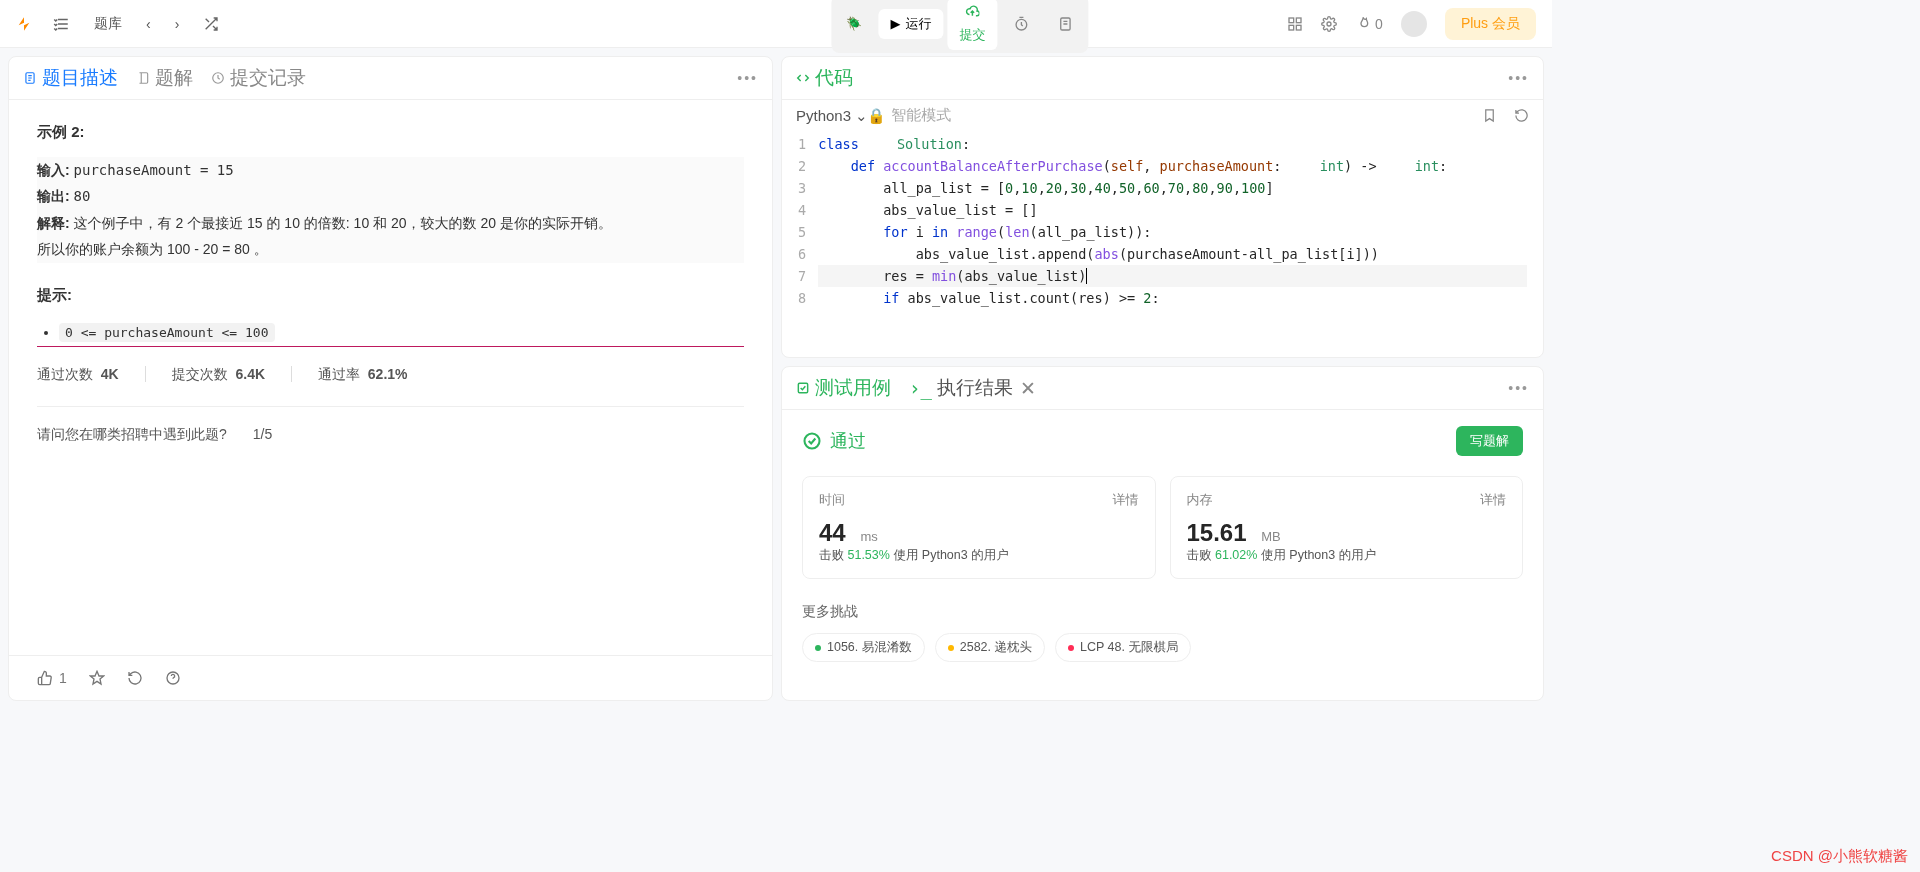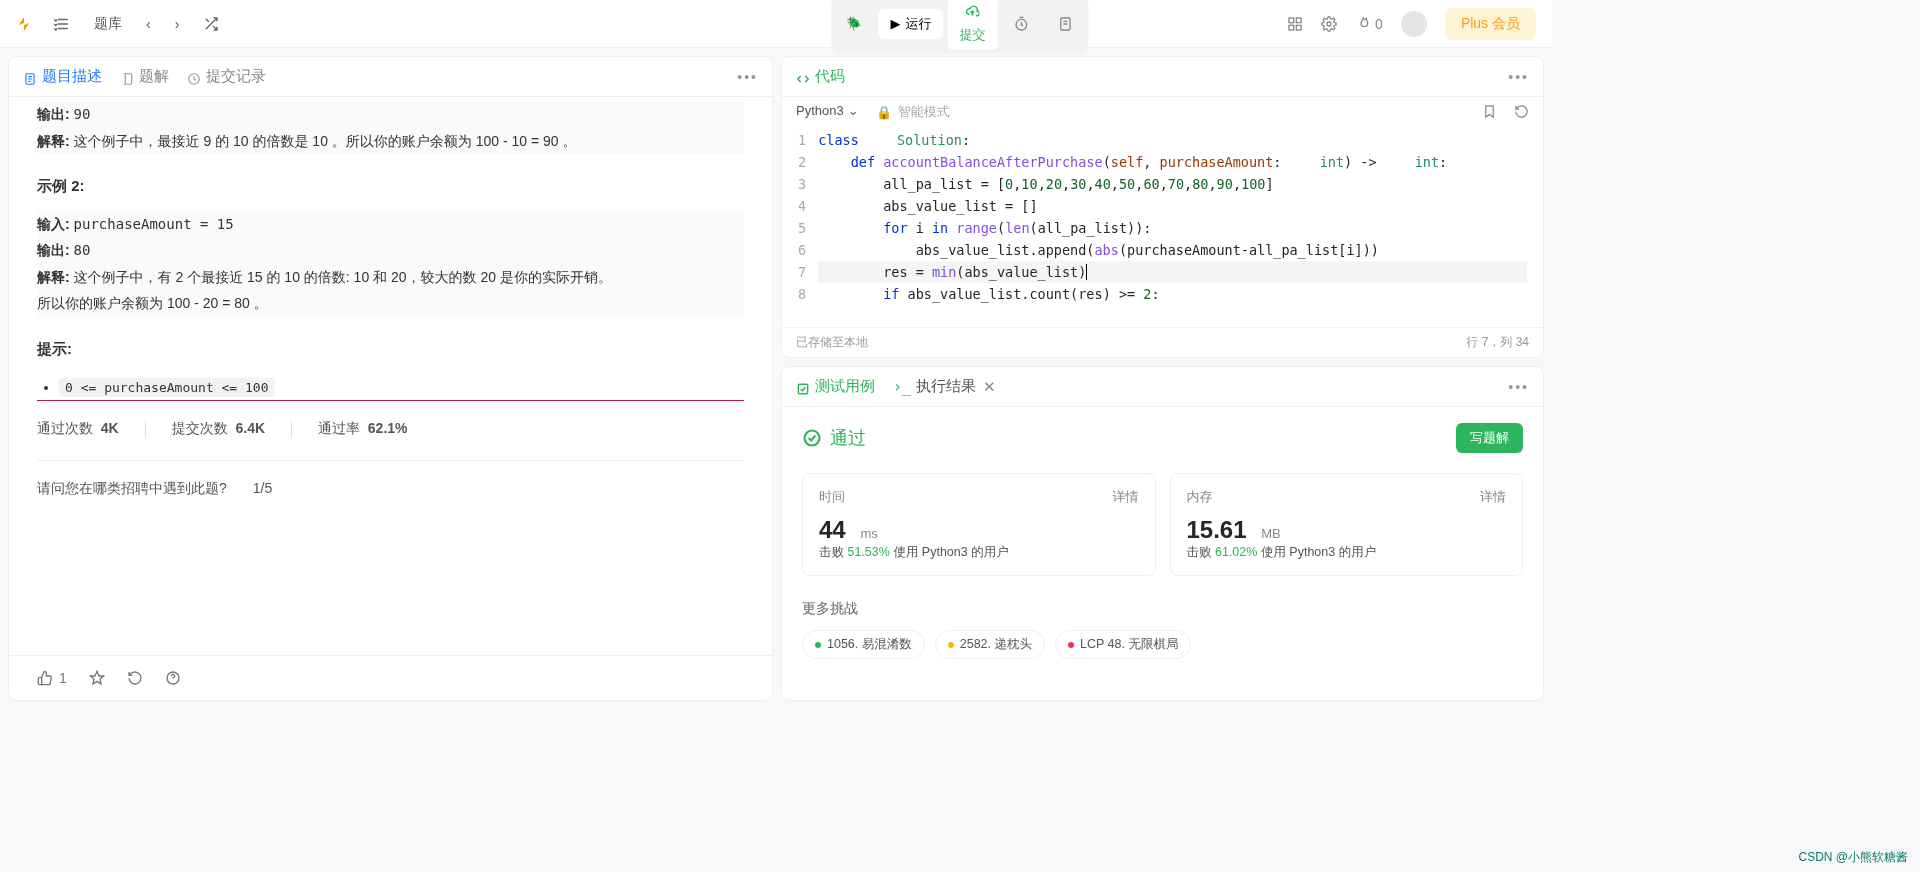--- a/index.html
+++ b/index.html
@@ -11,37 +11,37 @@
 .tb-center { position: absolute; left: 50%; transform: translateX(-50%); display: flex; align-items: center; gap: 4px; background: #f2f2f2; border-radius: 8px; padding: 3px; }
 .tb-btn { display: flex; align-items: center; gap: 5px; padding: 6px 12px; border-radius: 6px; cursor: pointer; background: #fff; border: none; font-size: 13px; }
 .tb-btn.plain { background: transparent; }
 .tb-btn.green { color: #2db55d; flex-direction: column; }
 .tb-right { margin-left: auto; display: flex; align-items: center; gap: 18px; }
 .avatar { width: 26px; height: 26px; border-radius: 50%; background: #e5e5e5; }
 .plus-btn { background: #fff3d6; color: #ff9e12; padding: 7px 16px; border-radius: 8px; font-weight: 500; cursor: pointer; }
 .main { display: flex; padding: 8px; gap: 8px; height: calc(100% - 48px); }
 .panel { background: #fff; border-radius: 8px; display: flex; flex-direction: column; overflow: hidden; flex: 1; border: 1px solid #eee; }
 .panel-head { display: flex; align-items: center; padding: 8px 14px; gap: 18px; border-bottom: 1px solid #eee; min-height: 40px; }
-.tab { display: flex; align-items: flex-end; gap: 5px; color: #888; cursor: pointer; font-size: 15px; }
+.tab { display: flex; align-items: center; gap: 5px; color: #888; cursor: pointer; font-size: 19px; }
 .tab.active { color: #1a7cff; }
 .tab-close { margin-left: 2px; color: #888; cursor: pointer; }
 .more-icon { margin-left: auto; color: #999; cursor: pointer; letter-spacing: 2px; }
 .desc-body { padding: 0 28px 12px; overflow-y: auto; flex: 1; color: #333; line-height: 1.9; font-size: 14px; }
 .desc-body strong { font-weight: 600; }
 .mono { font-family: Menlo, Consolas, monospace; }
 .example { background: #fafafa; margin: 4px 0 14px; }
 .desc-body h4 { margin: 18px 0 10px; font-size: 15px; }
 .desc-body ul { padding-left: 22px; }
 .desc-body code { background: #f2f2f2; padding: 2px 6px; border-radius: 4px; font-family: Menlo, Consolas, monospace; font-size: 13px; }
 .stats-row { border-top: 1px solid #be185d; padding: 14px 0; display: flex; align-items: center; gap: 26px; color: #555; }
 .stats-row .sep { width: 1px; height: 16px; background: #ddd; }
 .desc-foot { border-top: 1px solid #eee; padding: 14px 28px; display: flex; align-items: center; gap: 22px; color: #777; }
 .desc-foot .sp { flex: 1; }
 .right-col { display: flex; flex-direction: column; gap: 8px; flex: 1; }
-.subbar { display: flex; align-items: flex-start; padding: 6px 14px; gap: 18px; color: #888; font-size: 13px; }
+.subbar { display: flex; align-items: center; padding: 6px 14px; color: #888; font-size: 15px; }
 .lang-sel { display: flex; align-items: center; gap: 4px; color: #555; cursor: pointer; }
 .subbar-right { margin-left: auto; display: flex; gap: 16px; }
 .editor { display: flex; font-family: Menlo, Consolas, monospace; font-size: 13.5px; line-height: 22px; flex: 1; overflow: auto; padding-top: 2px; }
 .gutter { text-align: right; color: #aaa; padding: 0 12px 0 16px; user-select: none; }
 .code { flex: 1; white-space: pre; padding-right: 16px; }
 .code .cur-line { background: #f5f5f5; display: inline-block; width: 100%; }
 .kw { color: #0033cc; }
 .cls { color: #2a8f5f; margin-left: 30px; }
 .fn { color: #8250df; }
 .var { color: #953800; }
@@ -59,21 +59,21 @@
 .metric-t { font-size: 12.5px; color: #555; }
 .metric-t .pct { color: #2db55d; font-weight: 500; }
 .more-ch { padding: 8px 20px 12px; }
 .more-ch h5 { color: #666; font-weight: 500; font-size: 14px; margin-bottom: 12px; }
 .chips { display: flex; gap: 10px; }
 .chip { border: 1px solid #eee; border-radius: 16px; padding: 5px 12px; font-size: 12.5px; display: flex; align-items: center; gap: 6px; color: #555; }
 .dot { width: 6px; height: 6px; border-radius: 50%; }
 .dot.g { background: #2db55d; } .dot.y { background: #ffb800; } .dot.r { background: #ff2d55; }
 .ic { width: 16px; height: 16px; display: inline-flex; align-items: center; justify-content: center; }
 .feedback-row { margin-top: 4px; padding: 14px 0; display:flex; gap: 26px; color:#555; align-items:center; border-top:1px solid #eee;}
-.watermark { position: fixed; right: 12px; bottom: 6px; color: #0f766e; font-size: 12px; }
+.watermark { position: fixed; right: 12px; bottom: 6px; color: #ef4444; font-size: 15px; }
 </style>
 </head>
 <body>
 
 <div class="topbar">
   <div class="tb-left">
     <span class="ic">
         <svg class="logo" viewBox="0 0 24 24">
           <path d="M12 2 L4 14 L12 10 L12 22 L20 10 L12 14 Z" fill="#ff8a00"></path>
         </svg>
@@ -164,24 +164,20 @@
       <span class="tab">
           <svg width="14" height="14" viewBox="0 0 24 24" fill="none" stroke="#999" stroke-width="2">
             <circle cx="12" cy="12" r="9"></circle>
             <path d="M12 7v5l3 2"></path>
           </svg>
           <span>提交记录</span>
         </span>
       <span class="more-icon">•••</span>
     </div>
     <div class="desc-body">
-      <div class="example">
-        <div><strong>输出:</strong> <span class="mono">90</span></div>
-        <div><strong>解释:</strong> <span>这个例子中，最接近 9 的 10 的倍数是 10 。所以你的账户余额为 100 - 10 = 90 。</span></div>
-      </div>
       <h4>示例 2:</h4>
       <div class="example">
         <div><strong>输入:</strong> <span class="mono">purchaseAmount = 15</span></div>
         <div><strong>输出:</strong> <span class="mono">80</span></div>
         <div><strong>解释:</strong> <span>这个例子中，有 2 个最接近 15 的 10 的倍数: 10 和 20，较大的数 20 是你的实际开销。</span></div>
         <div>所以你的账户余额为 100 - 20 = 80 。</div>
       </div>
       <h4>提示:</h4>
       <ul>
           <li><code>0 &lt;= purchaseAmount &lt;= 100</code></li>
@@ -263,24 +259,20 @@
             <div>1</div>
             <div>2</div>
             <div>3</div>
             <div>4</div>
             <div>5</div>
             <div>6</div>
             <div>7</div>
             <div>8</div>
           </div>
         <div class="code" id="codebody"><div class=""><span class="kw">class</span> <span class="cls">Solution</span>:</div><div class="">    <span class="kw">def</span> <span class="fn">accountBalanceAfterPurchase</span>(<span class="var">self</span>, <span class="var">purchaseAmount</span>: <span class="cls">int</span>) -&gt; <span class="cls">int</span>:</div><div class="">        all_pa_list = [<span class="num">0</span>,<span class="num">10</span>,<span class="num">20</span>,<span class="num">30</span>,<span class="num">40</span>,<span class="num">50</span>,<span class="num">60</span>,<span class="num">70</span>,<span class="num">80</span>,<span class="num">90</span>,<span class="num">100</span>]</div><div class="">        abs_value_list = []</div><div class="">        <span class="kw">for</span> i <span class="kw">in</span> <span class="fn">range</span>(<span class="fn">len</span>(all_pa_list)):</div><div class="">            abs_value_list.append(<span class="fn">abs</span>(purchaseAmount-all_pa_list[i]))</div><div class="cur-line">        res = <span class="fn">min</span>(abs_value_list)<span style="border-right:1px solid #000"></span></div><div class="">        <span class="kw">if</span> abs_value_list.count(res) &gt;= <span class="num">2</span>:</div></div>
-      </div>
-      <div class="status-bar">
-        <span>已存储至本地</span>
-        <span>行 7，列 34</span>
       </div>
     </div>
 
     <div class="panel" style="flex:1">
       <div class="panel-head">
         <span class="tab" style="color:#2db55d">
             <svg width="14" height="14" viewBox="0 0 24 24" fill="none" stroke="#2db55d" stroke-width="2.5">
               <rect x="4" y="4" width="16" height="16" rx="2"></rect>
               <path d="M8 12l3 3 5-6"></path>
             </svg>

